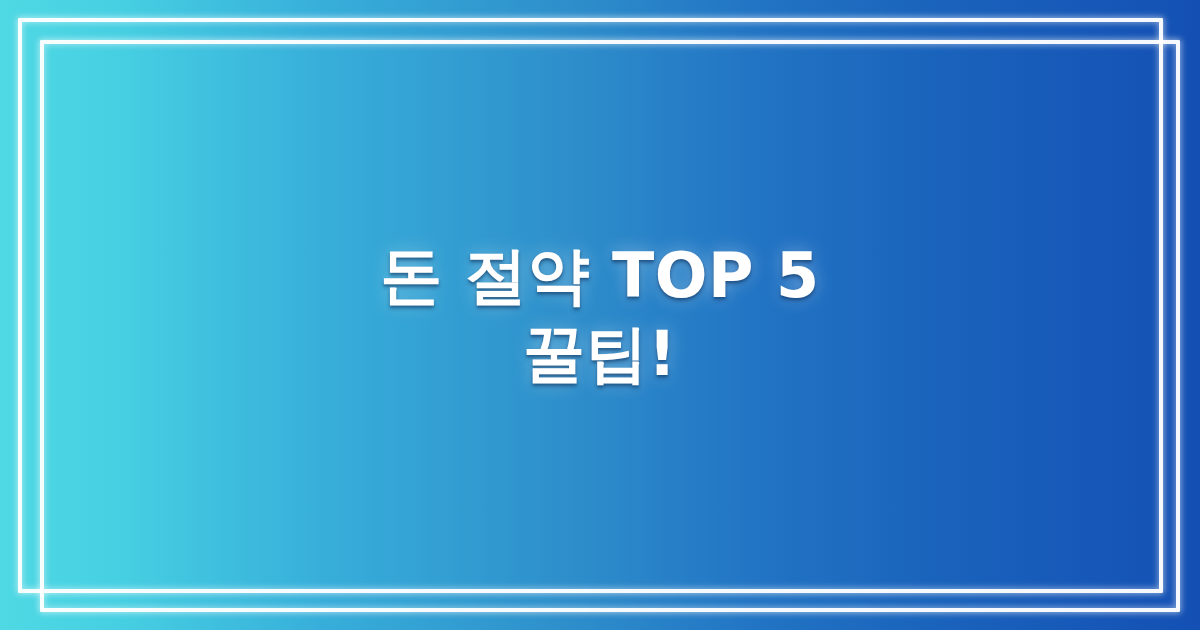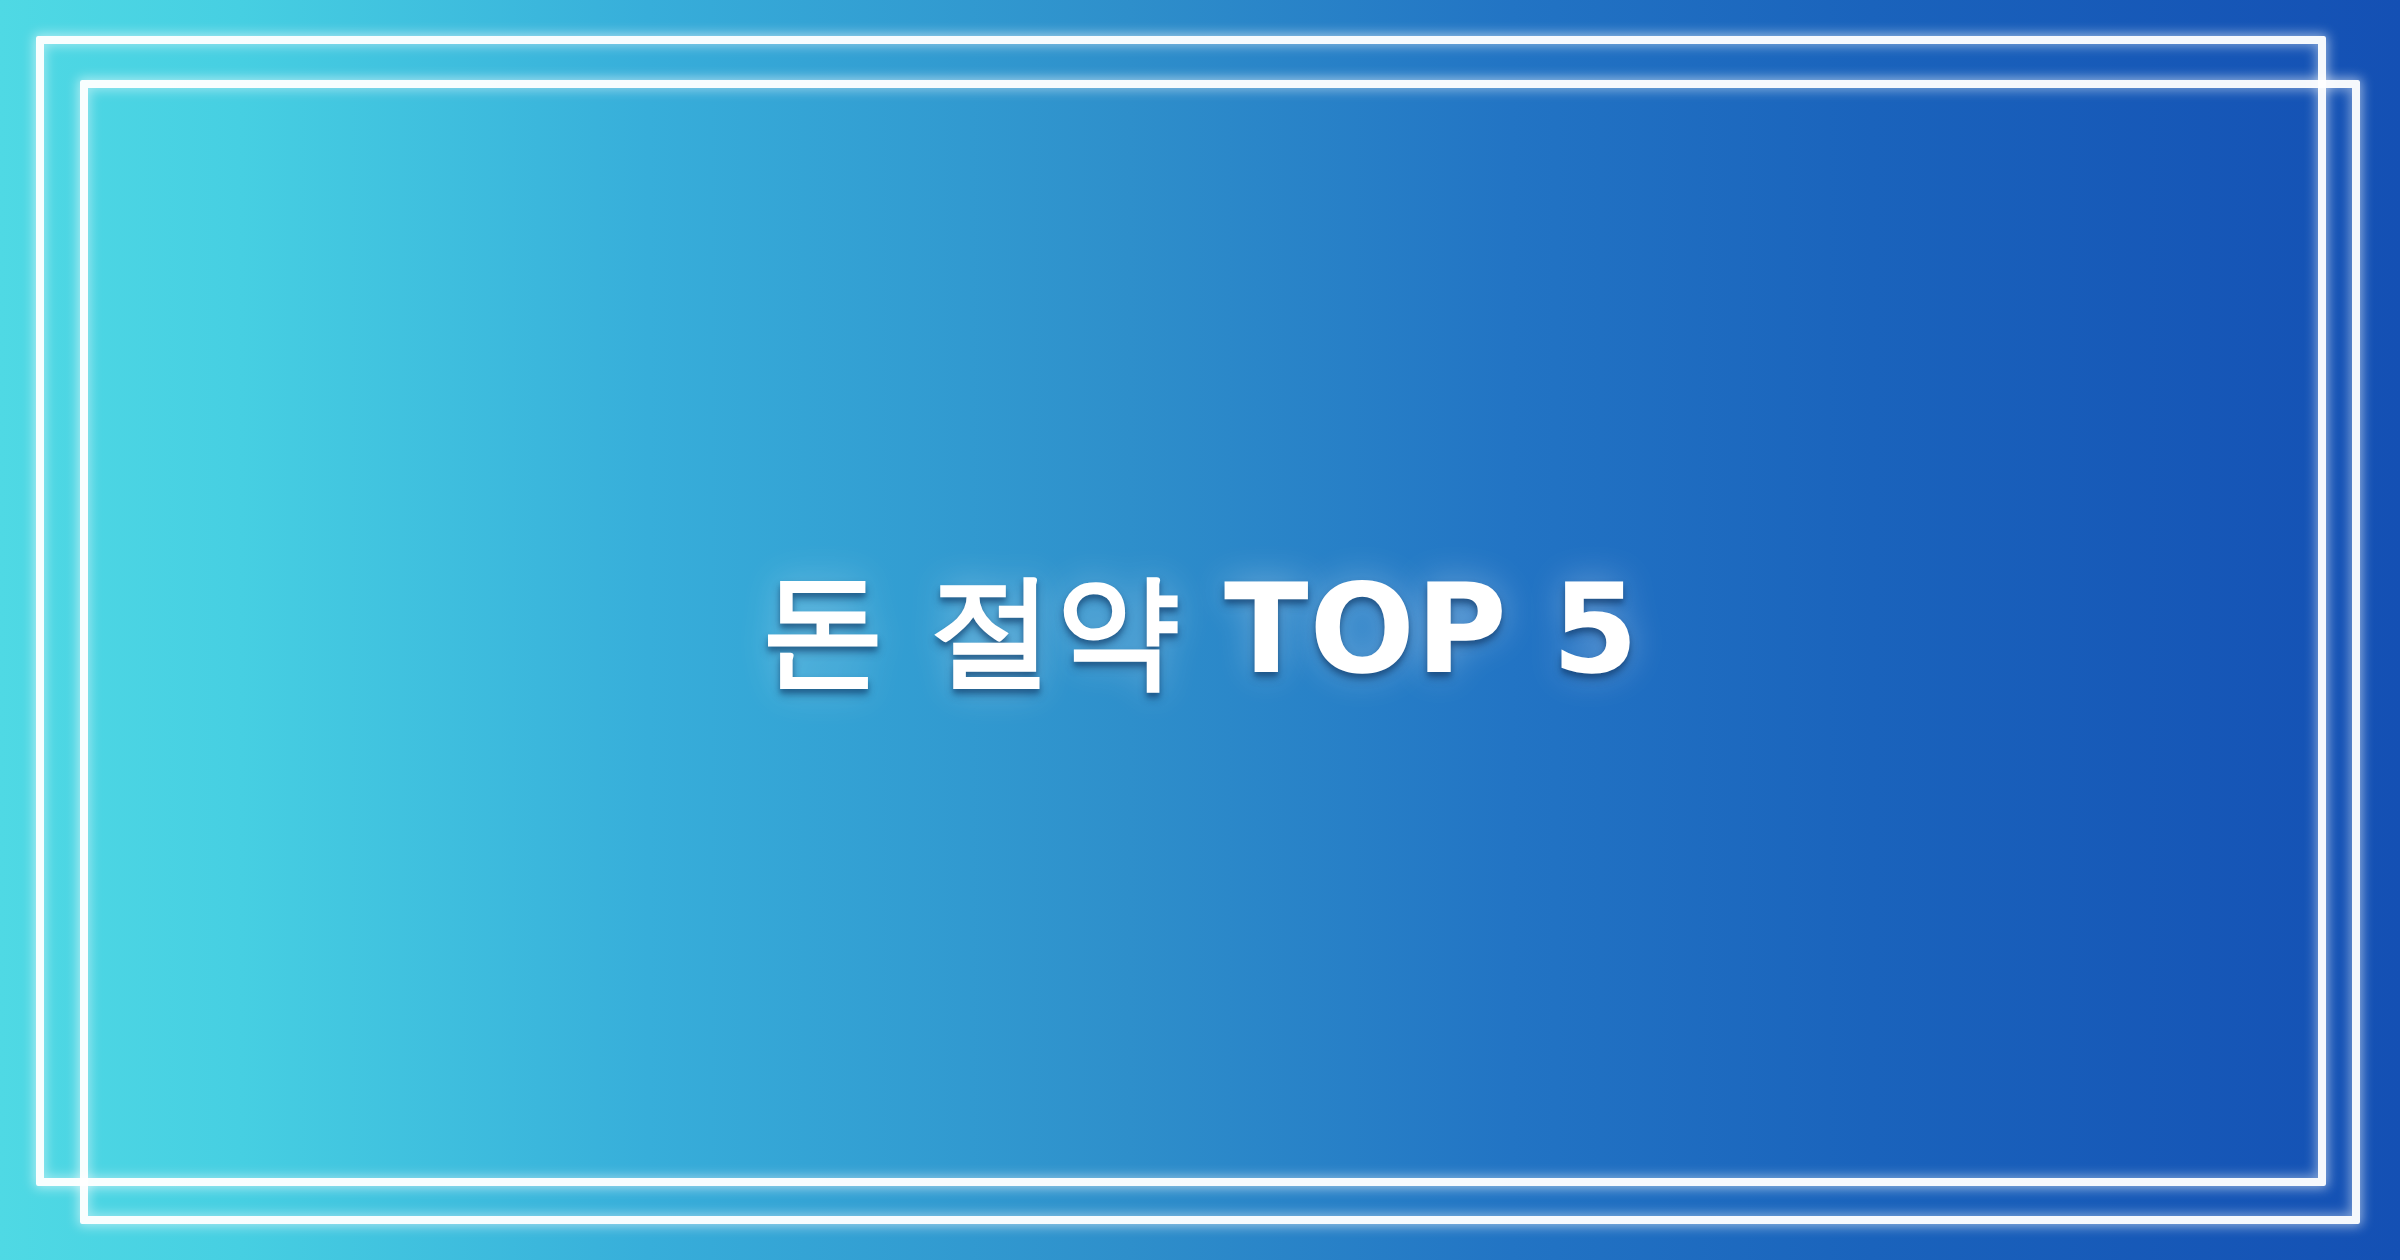--- a/index.html
+++ b/index.html
@@ -102,16 +102,17 @@
 
 <div class="banner">
 
   <div class="frame frame-outer"></div>
 
   <div class="frame frame-inner"></div>
 
   <div class="content">
     <h1 class="title">
       <span class="title-line">돈 절약 TOP 5</span>
+      <span class="title-line">꿀팁!</span>
     </h1>
   </div>
 
 </div>
 
 </body></html>

